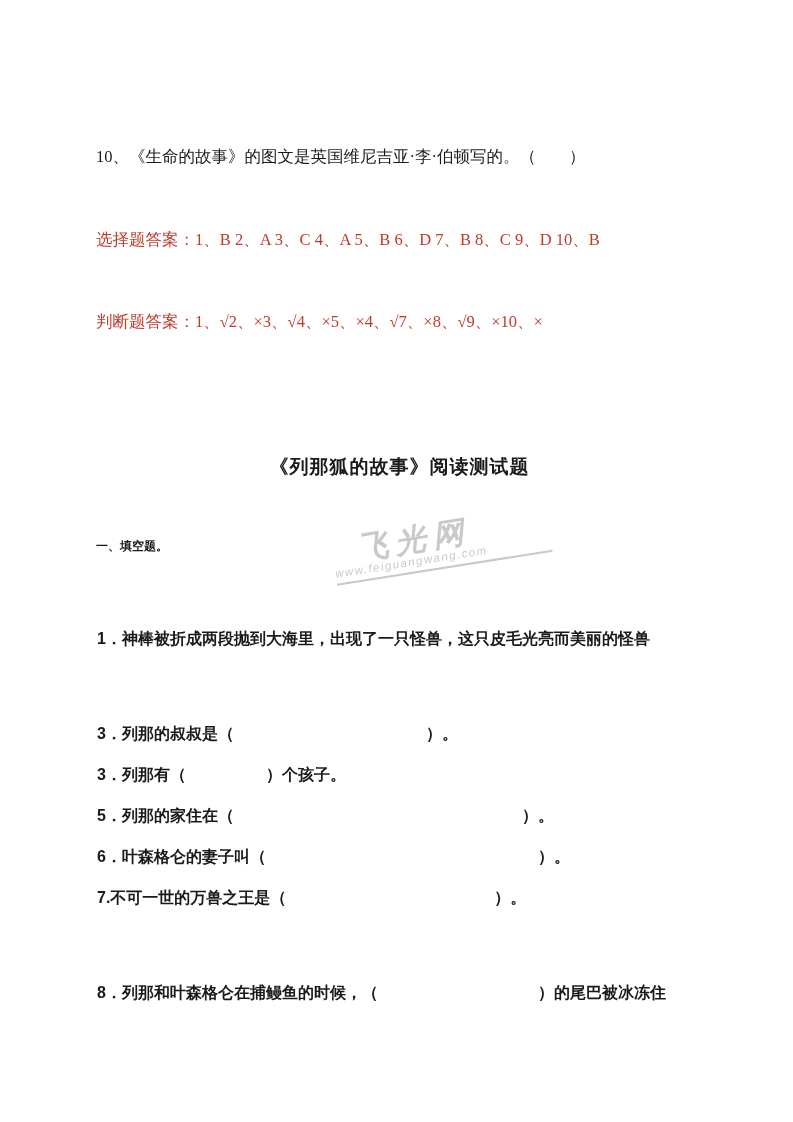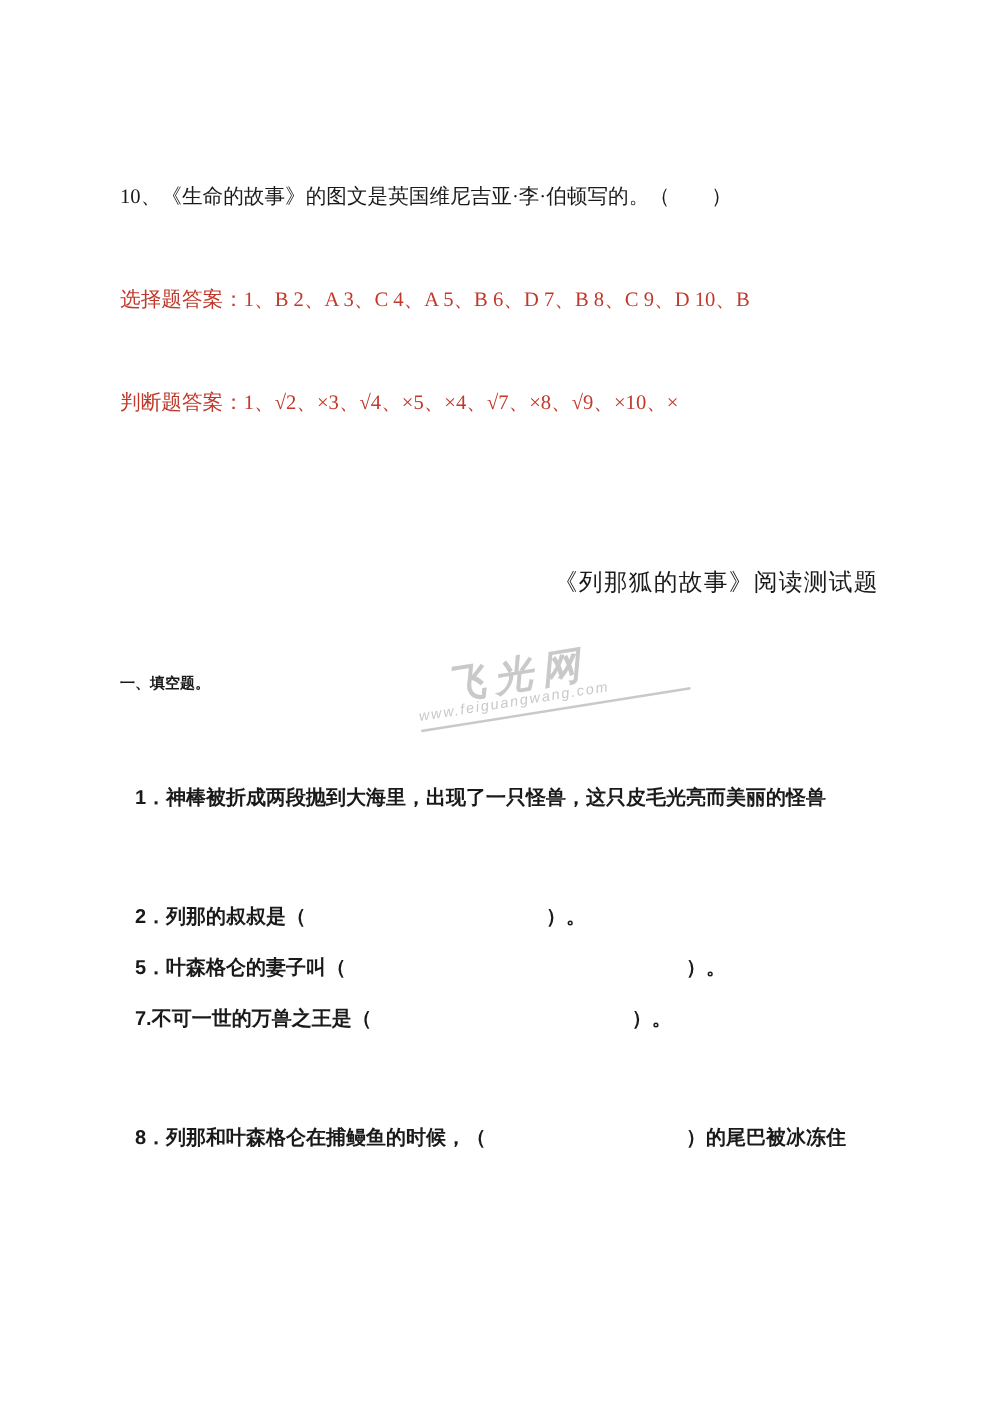--- a/index.html
+++ b/index.html
@@ -22,36 +22,36 @@
     font-weight: 400;
     font-size: 16.5px;
     line-height: 27.5px;
     white-space: pre-wrap;
   }
   .doc-top .line { display: block; }
   .red { color: var(--answer-red, #c0392b); }
 
   .title {
     margin: 62px 0 0 0;
-    text-align: right;
+    text-align: center;
     font-size: 19px;
-    font-weight: 400;
+    font-weight: 700;
     line-height: 28px;
     letter-spacing: 1px;
   }
 
   .sec-heading {
     margin: 52px 0 11px 0;
     font-size: 12px;
     font-weight: 700;
     line-height: 27px;
     white-space: pre-wrap;
   }
   .q {
-    margin: 0 0 14px 12px;
+    margin: 0 0 14px 1px;
     font-size: 16px;
     font-weight: 700;
     line-height: 27px;
     white-space: pre-wrap;
   }
   .q .line { display: block; }
 
   
   .watermark {
     position: absolute;
@@ -94,22 +94,24 @@
   </div>
 
   <h1 class="title">《列那狐的故事》阅读测试题</h1>
 
   <div>
     <p class="sec-heading">一、填空题。</p>
 
     <p class="q">
       <span class="line">1．神棒被折成两段抛到大海里，出现了一只怪兽，这只皮毛光亮而美丽的怪兽</span>
     </p>
-    <p class="q">2．列那的叔叔是（　　　　　　　　　　　　）。</p>
-    <p class="q">5．叶森格仑的妻子叫（　　　　　　　　　　　　　　　　　）。</p>
+    <p class="q">3．列那的叔叔是（　　　　　　　　　　　　）。</p>
+    <p class="q">3．列那有（　　　　　）个孩子。</p>
+    <p class="q">5．列那的家住在（　　　　　　　　　　　　　　　　　　）。</p>
+    <p class="q">6．叶森格仑的妻子叫（　　　　　　　　　　　　　　　　　）。</p>
     <p class="q">7.不可一世的万兽之王是（　　　　　　　　　　　　　）。</p>
     <p class="q">
       <span class="line">8．列那和叶森格仑在捕鳗鱼的时候，（　　　　　　　　　　）的尾巴被冰冻住</span>
       
     </p>
 
   </div>
 
 </div>
 

